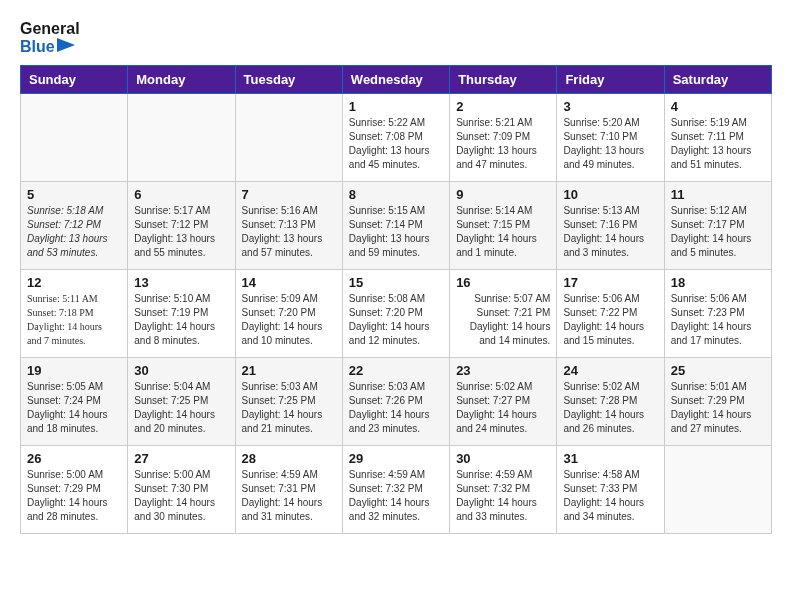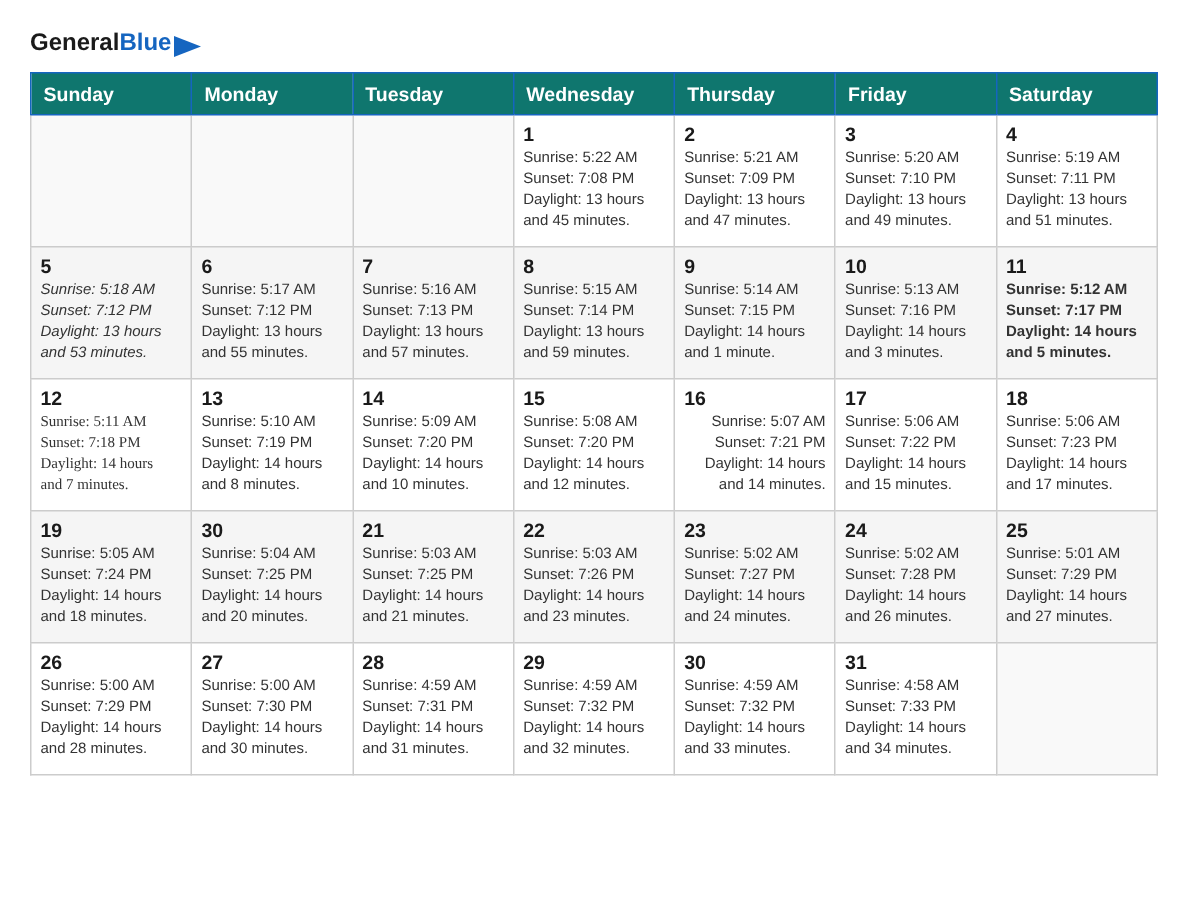--- a/index.html
+++ b/index.html
@@ -32,21 +32,21 @@
     .subtitle {
       font-size: 14px;
       color: #444;
     }
     .calendar {
       width: 100%;
       border-collapse: collapse;
       table-layout: fixed;
     }
     .calendar th {
-      background-color: #0f766e;
+      background-color: #4c1d95;
       color: #fff;
       text-align: left;
       padding: 6px 8px;
       font-size: 13px;
       border: 1px solid #1565c0;
     }
     .calendar td {
       border: 1px solid #ccc;
       vertical-align: top;
       padding: 5px 6px;
@@ -69,23 +69,23 @@
     }
     .empty-cell {
       background: #f9f9f9 !important;
     }
   </style>
 </head>
 <body>
 
 <div class="header">
   <div class="logo">
-  <div style="display:flex;flex-direction:row;line-height:1.1;">
+  <div style="display:flex;flex-direction:column;line-height:1.1;">
     <span style="font-size:16px;font-weight:bold;color:#1a1a1a;">General</span>
-    <span style="font-size:16px;font-weight:bold;color:#1565c0;display:flex;align-items:flex-end;gap:2px;">
+    <span style="font-size:16px;font-weight:bold;color:#1565c0;display:flex;align-items:flex-start;gap:2px;">
       Blue
       <svg width="18" height="14" viewBox="0 0 18 14">
         <polygon points="0,0 18,7 0,14" fill="#1565c0"></polygon>
       </svg>
     </span>
   </div>
 </div>
   <div class="title-block">
     <div class="month-title"></div>
     <div class="subtitle"></div>
@@ -176,21 +176,21 @@
         </td>
         <td>
           <div class="day-number">10</div>
           <div class="day-info" style="white-space: pre-line;">Sunrise: 5:13 AM
 Sunset: 7:16 PM
 Daylight: 14 hours
 and 3 minutes.</div>
         </td>
         <td>
           <div class="day-number">11</div>
-          <div class="day-info" style="white-space: pre-line; font-weight: bold;">Sunrise: 5:12 AM
+          <div class="day-info" style="white-space: pre-line;">Sunrise: 5:12 AM
 Sunset: 7:17 PM
 Daylight: 14 hours
 and 5 minutes.</div>
         </td>
       </tr>
       <tr>
         <td>
           <div class="day-number">12</div>
           <div class="day-info" style="white-space: pre-line; font-family: Liberation Serif, serif;">Sunrise: 5:11 AM
 Sunset: 7:18 PM

